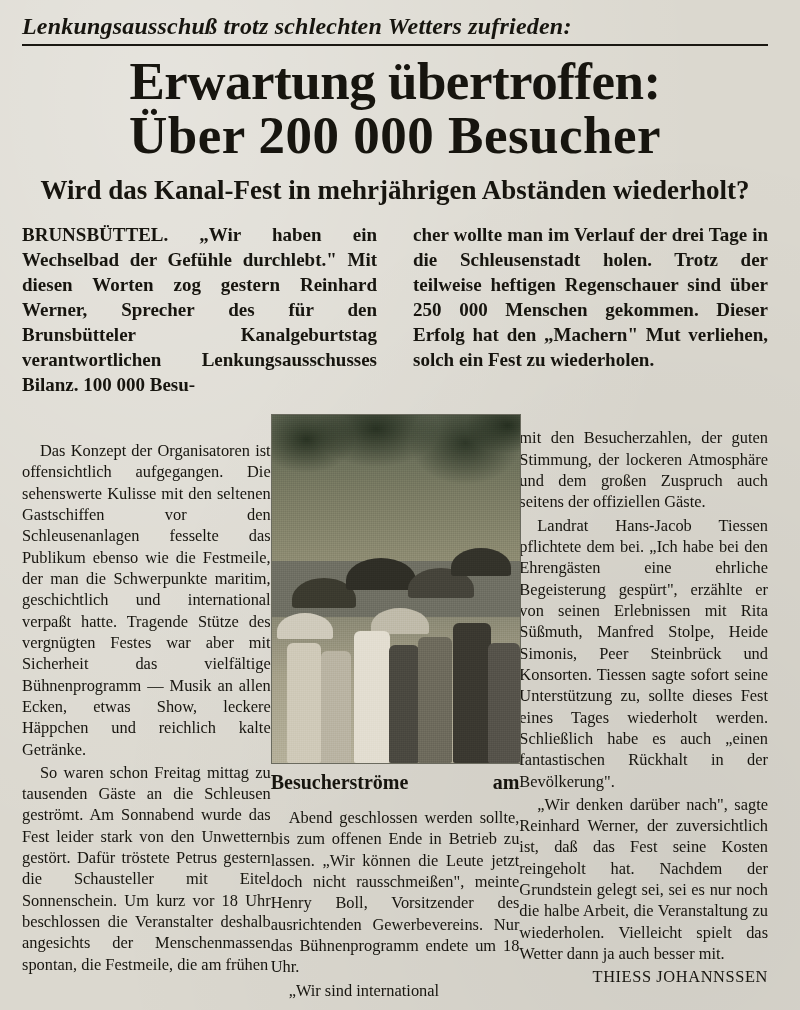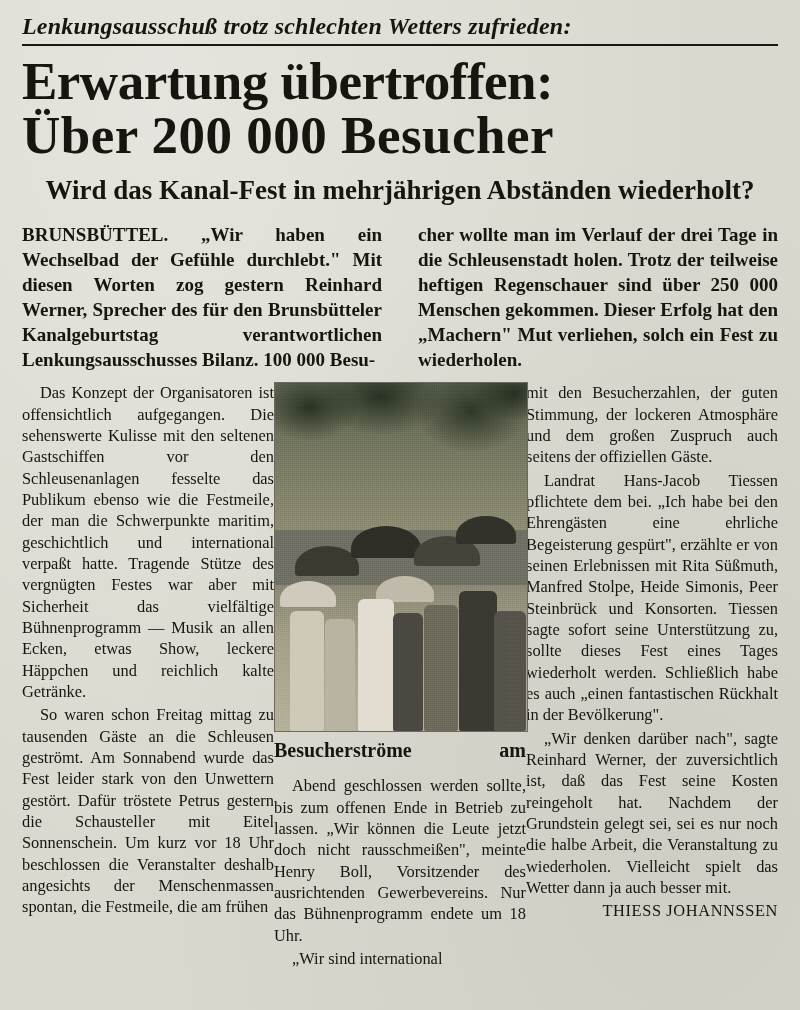--- a/index.html
+++ b/index.html
@@ -12,21 +12,21 @@
     background: #d9d6cd;
     font-family: "Liberation Serif", serif;
     color: #17150f;
     overflow: hidden;
   }
   .page {
     position: relative;
     width: 800px;
     height: 1010px;
     box-sizing: border-box;
-    padding: 14px 22px 6px 22px;
+    padding: 14px 32px 6px 22px;
     background:
       radial-gradient(ellipse at 20% 10%, rgba(255,255,255,0.30), rgba(255,255,255,0) 60%),
       radial-gradient(ellipse at 85% 85%, rgba(0,0,0,0.05), rgba(0,0,0,0) 60%),
       #dbd8cf;
   }
   
   .kicker {
     font-family: "Liberation Serif", serif;
     font-style: italic;
     font-weight: 700;
@@ -36,20 +36,21 @@
     padding-bottom: 5px;
     margin: 0 0 6px 0;
     line-height: 1.05;
   }
   
   .headline {
     font-family: "Liberation Serif", serif;
     font-weight: 700;
     font-size: 53px;
     line-height: 1.02;
+    text-align: center;
     margin: 8px 0 2px 0;
     letter-spacing: -0.5px;
   }
   .headline .line2 {
     display: block;
     letter-spacing: 0.5px;
   }
   .subhead {
     font-family: "Liberation Serif", serif;
     font-size: 27px;
@@ -70,20 +71,21 @@
   }
   .lead > div { flex: 1 1 0; }
 
   
   .body-cols {
     display: flex;
     font-size: 16.4px;
     line-height: 1.30;
     text-align: justify;
     height: 600px;
+    align-items: center;
   }
   .col {
     flex: 1 1 0;
     width: 240px;
   }
   .col p {
     margin: 0 0 0 0;
     text-indent: 18px;
     hyphens: auto;
   }

